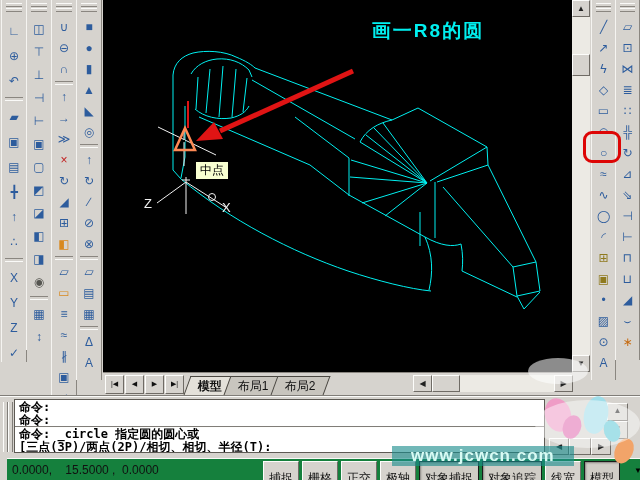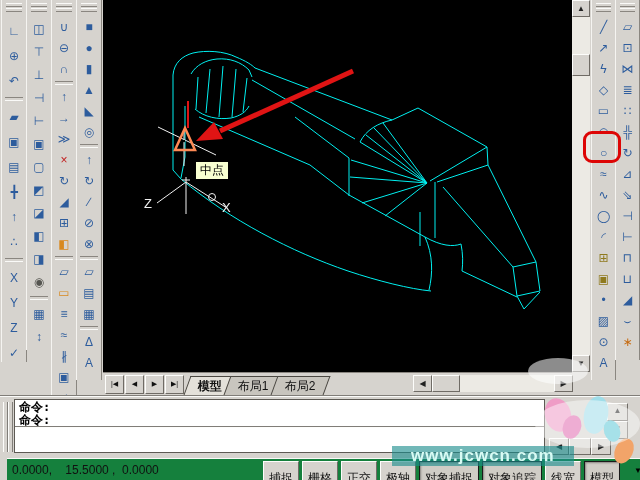--- a/index.html
+++ b/index.html
@@ -213,20 +213,21 @@
       <path d="M184,131 L184,166" stroke="#f2f2f2" fill="none" stroke-width="1"></path>
       <polygon points="185,128 175,150 195,150" stroke="#ff8a55" fill="none" stroke-width="2.5"></polygon>
       <circle cx="184" cy="141" r="1.2" stroke="none" fill="#000000" stroke-width="1"></circle>
       <path d="M186,182 L157,203" stroke="#f2f2f2" fill="none" stroke-width="1"></path>
       <path d="M186,182 L227,208" stroke="#f2f2f2" fill="none" stroke-width="1"></path>
       <path d="M186,177 L186,214" stroke="#f2f2f2" fill="none" stroke-width="1"></path>
       <path d="M182,180 L190,180" stroke="#f2f2f2" fill="none" stroke-width="1"></path>
       <circle cx="212" cy="197" r="3.5" stroke="#f2f2f2" fill="none" stroke-width="1"></circle>
     </svg>
   <div id="annotation" class="abs">
+    <div>画一R8的圆</div>
   </div>
   <div id="tooltip" class="abs">中点</div>
   <div class="abs ucslab" style="left:41px;top:196px;">Z</div>
   <div class="abs ucslab" style="left:119px;top:200px;">X</div>
 </div>
 
 <div class="abs" style="left:572px;top:0;width:18px;height:372px;">
   <div class="strack" style="left:0;top:0;width:18px;height:372px;"></div>
   <div class="sbtn" style="left:0;top:0;width:16px;height:15px;">▲</div>
   <div class="sthumb" style="left:0;top:54px;width:16px;height:20px;"></div>
@@ -305,20 +306,24 @@
 
 <div id="cmdwin" class="abs">
   <div class="vgrip" style="left:3px;"></div>
   <div class="vgrip" style="left:8px;"></div>
   <div id="cmdtext">
     <div id="cmdhist">
       <div>命令:</div>
       <div>命令:</div>
     </div>
     <div id="cmdsep"></div>
+    <div id="cmdprompt">
+      <div>命令: _circle 指定圆的圆心或</div>
+      <div>[三点(3P)/两点(2P)/相切、相切、半径(T):</div>
+    </div>
   </div>
   <div class="sbtn" style="left:607px;top:6px;width:19px;height:16px;line-height:14px;">▲</div>
   <div class="sbtn" style="left:607px;top:24px;width:19px;height:16px;line-height:14px;">▼</div>
   <div class="sbtn" style="left:549px;top:41px;width:18px;height:15px;">◀</div>
   <div class="sthumb" style="left:569px;top:41px;width:20px;height:15px;"></div>
   <div class="sbtn" style="left:591px;top:41px;width:18px;height:15px;">▶</div>
 </div>
 
 <div id="statusbar" class="abs">
   <div id="coords">0.0000,    15.5000 ,  0.0000</div>

